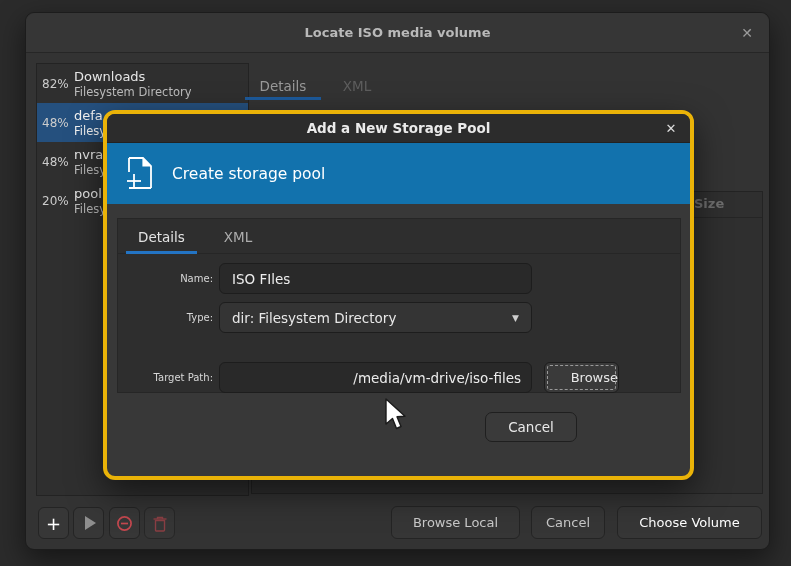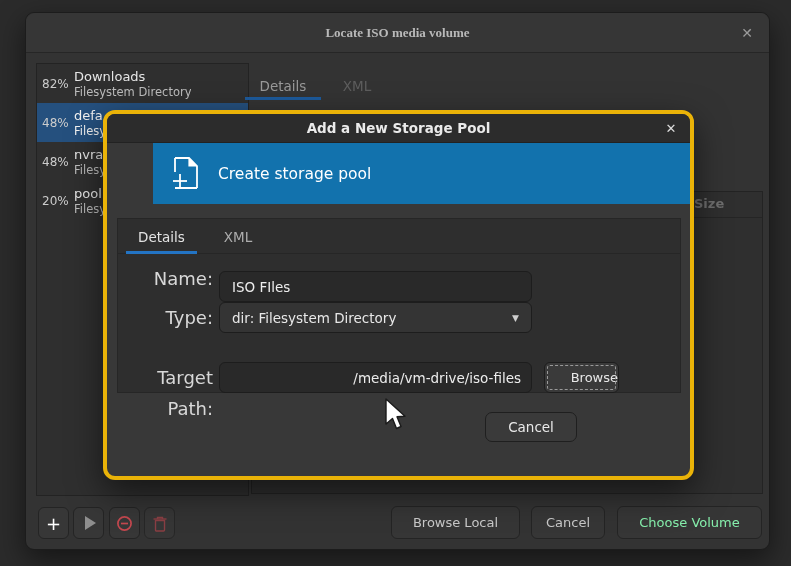--- a/index.html
+++ b/index.html
@@ -13,21 +13,21 @@
 
   
   .window {
     left:25px; top:12px; width:745px; height:538px;
     background:#333333; border:1px solid #1c1c1c; border-radius:9px;
     box-shadow:0 10px 28px rgba(0,0,0,.5);
   }
   .titlebar {
     left:0; top:0; right:0; height:40px; background:#363636;
     border-radius:9px 9px 0 0; border-bottom:1px solid #262626;
-    text-align:center; line-height:40px; font-weight:bold; font-size:13px; color:#b9b9b9;font-family:Liberation Serif, serif;
+    text-align:center; line-height:40px; font-weight:bold; font-size:13px; color:#b9b9b9;
   }
   .win-close { right:13px; top:11px; width:18px; height:18px; line-height:18px;
     text-align:center; color:#9c9c9c; font-size:14px; cursor:default; }
 
   
   .sidebar {
     left:10px; top:50px; width:213px; height:433px;
     background:#2f2f2f; border:1px solid #232323; overflow:hidden;
   }
   .pool-row { position:relative; height:39px; display:flex; align-items:center; }
@@ -66,62 +66,62 @@
     border-top:7px solid transparent; border-bottom:7px solid transparent; margin-left:3px; }
 
   
   .footer-btn {
     top:493px; height:33px; background:#363636; border:1px solid #242424;
     border-radius:6px; font-size:13px; color:#c9c9c9;
     display:flex; align-items:center; justify-content:center;
   }
   .fb-browse { left:365px; width:129px; }
   .fb-cancel { left:505px; width:74px; }
-  .fb-choose { left:591px; width:145px; color:#86efac; }
+  .fb-choose { left:591px; width:145px; color:#ffffff; }
 
   
   .dialog {
     left:103px; top:110px; width:591px; height:370px;
     background:#383838; border:4px solid #eab308; border-radius:12px;
     box-shadow:0 12px 34px rgba(0,0,0,.55);
   }
   .dlg-titlebar {
     left:0; top:0; right:0; height:29px; background:#2c2c2c;
     border-radius:8px 8px 0 0; border-bottom:1px solid #222222;
     text-align:center; line-height:29px; font-weight:bold; font-size:13.5px; color:#eaeaea;
   }
   .dlg-close { right:10px; top:6px; width:18px; height:18px; line-height:18px;
     text-align:center; color:#dcdcdc; font-size:13px; }
   .dlg-banner {
     left:0; top:29px; right:0; height:61px; background:#1272ad;
-    display:flex; align-items:center; padding-left:18px; gap:17px;margin-left:46px;
+    display:flex; align-items:center; padding-left:18px; gap:17px;
   }
   .dlg-banner-text { font-size:15.5px; color:#ffffff; }
 
   .notebook {
     left:10px; top:104px; width:564px; height:175px;
     background:#2e2e2e; border:1px solid #262626;
   }
   .nb-tabbar { left:0; top:0; right:0; height:35px; border-bottom:1px solid #262626; }
   .nb-tab { top:7px; height:22px; line-height:22px; text-align:center; font-size:13.5px; }
   .nb-tab-details { left:8px; width:71px; color:#e3e3e3; }
   .nb-tab-xml { left:96px; width:48px; color:#adadad; }
   .nb-underline { left:8px; top:32px; width:71px; height:3px; background:#2374c4; }
 
-  .form-label { width:95px; text-align:right; font-size:18px; color:#d8d8d8; line-height:31px; }
+  .form-label { width:95px; text-align:right; font-size:10px; color:#d8d8d8; line-height:31px; }
   .lbl-name { left:0; top:44px; }
   .lbl-type { left:0; top:83px; }
   .lbl-path { left:0; top:143px; }
   .text-entry {
     left:101px; width:313px; height:31px; background:#292929;
     border:1px solid #1d1d1d; border-radius:6px; color:#ededed;
     font-size:13.5px; font-family:"DejaVu Sans","Liberation Sans",sans-serif;
     padding:0 10px; outline:none;
   }
-  .entry-name { top:52px;padding-left:12px; }
+  .entry-name { top:44px;padding-left:12px; }
   .entry-path { top:143px;text-align:right; }
   .combo {
     left:101px; top:83px; width:313px; height:31px; background:#343434;
     border:1px solid #1d1d1d; border-radius:6px;
     display:flex; align-items:center; padding:0 12px; font-size:13.5px; color:#e8e8e8;
   }
   .combo-arrow { margin-left:auto; font-size:9px; color:#cfcfcf; }
   .browse-btn {
     left:426px; top:143px; width:75px; height:31px; background:#3a3a3a;
     border:1px solid #1d1d1d; border-radius:6px; font-size:13px; color:#e8e8e8;

